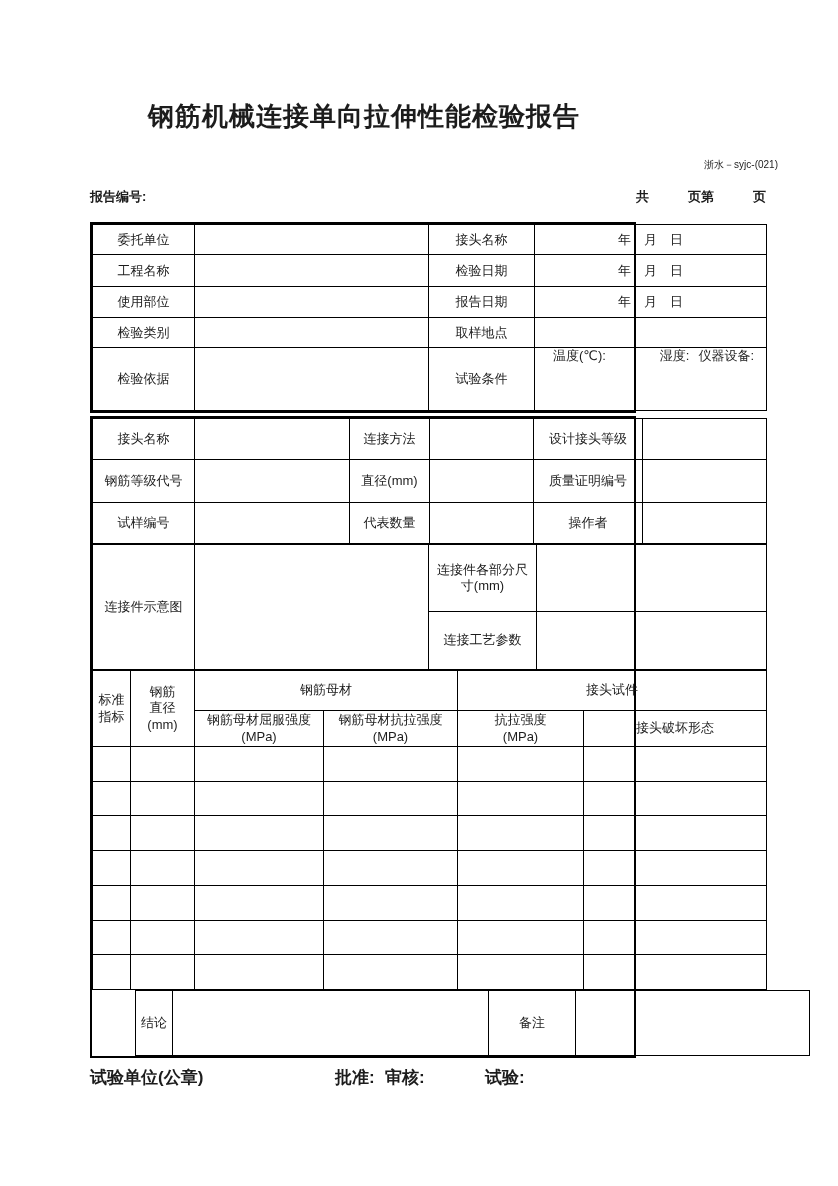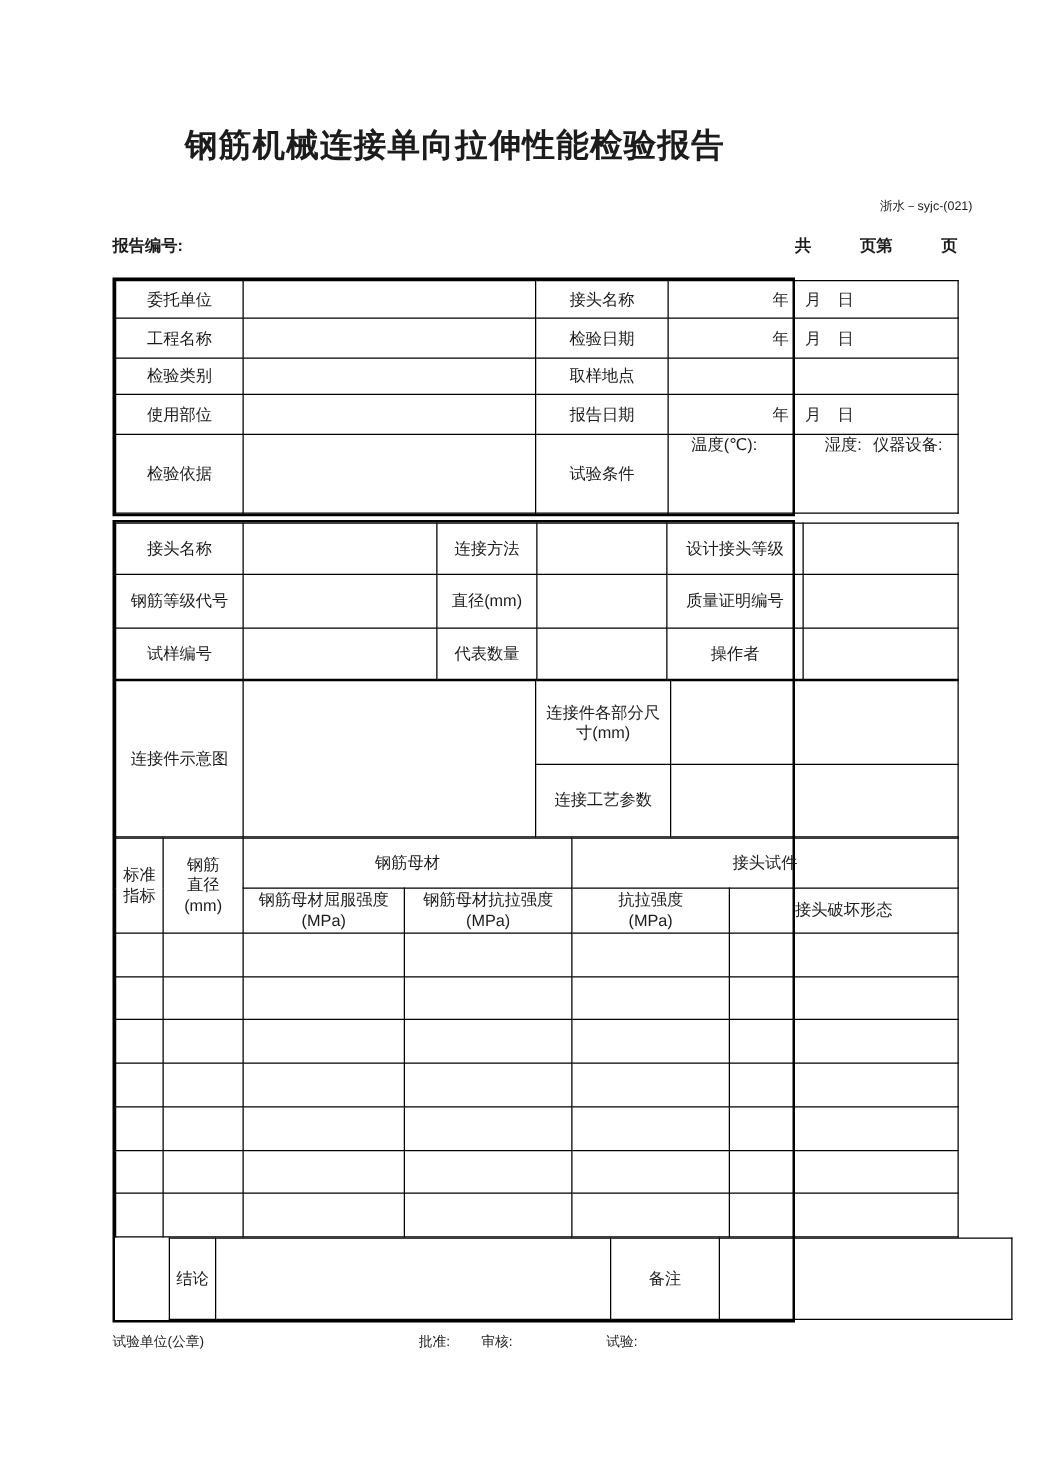--- a/index.html
+++ b/index.html
@@ -41,21 +41,21 @@
   .t-b2 { height:126px; }
   .t-b3 { height:320px; }
   .t-b4 { height:66px;margin-left:43px; }
 
   .cond-inner {
     display:flex; flex-direction:row; justify-content:space-evenly;
     height:100%; text-align:left; padding-left:6px;
   }
   .cond-line1 { display:flex; column-gap:54px; }
 
-  .footer { top:1066px; left:90px; width:678px; height:20px; font-size:11px; }
+  .footer { top:1066px; left:90px; width:678px; height:20px; font-size:17px;font-weight:bold; }
   .footer span { position:absolute; top:0; white-space:nowrap; }
   .f-unit    { left:0; }
   .f-approve { left:198px;margin-left:47px; }
   .f-review  { left:295px; }
   .f-test    { left:395px; }
 </style>
 </head>
 <body>
 
 <div class="abs title">钢筋机械连接单向拉伸性能检验报告</div>
@@ -79,31 +79,31 @@
       <td></td>
       <td>接头名称</td>
       <td>年　月　日</td>
     </tr>
     <tr style="height:31px">
       <td>工程名称</td>
       <td></td>
       <td>检验日期</td>
       <td>年　月　日</td>
     </tr>
+    <tr style="height:31px">
+      <td>使用部位</td>
+      <td></td>
+      <td>报告日期</td>
+      <td>年　月　日</td>
+    </tr>
     <tr style="height:29px">
       <td>检验类别</td>
       <td></td>
       <td>取样地点</td>
       <td></td>
-    </tr>
-    <tr style="height:31px">
-      <td>使用部位</td>
-      <td></td>
-      <td>报告日期</td>
-      <td>年　月　日</td>
     </tr>
     <tr style="height:62px">
       <td>检验依据</td>
       <td></td>
       <td>试验条件</td>
       <td>
         <div class="cond-inner">
           <div class="cond-line1">
             <span>温度(℃):</span>
             <span>湿度:</span>

